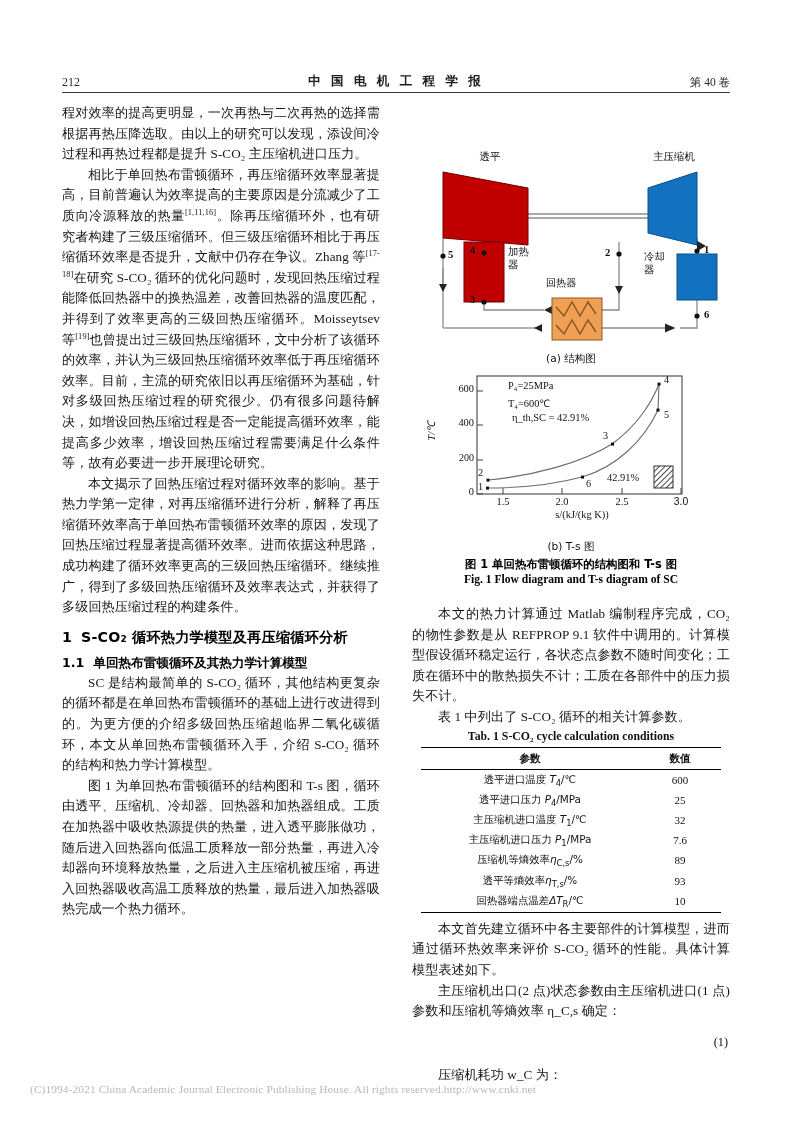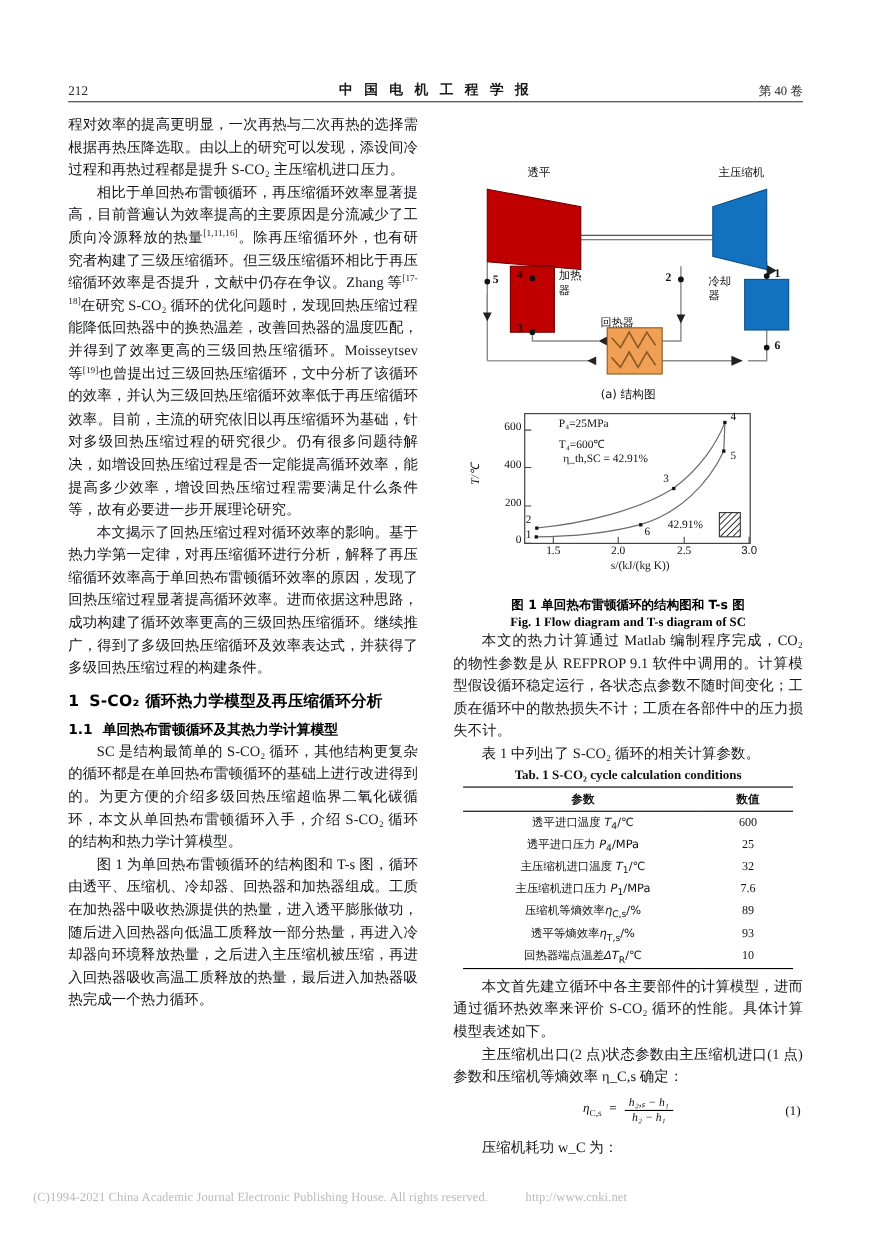--- a/index.html
+++ b/index.html
@@ -146,21 +146,21 @@
   .frac .d { display:block; padding:1px 4px 0 4px; font-size:10.6px;}
   .eqsmall { font-size:11.4px; }
 
   
   .footer {
     position:absolute; left:30px; top:1083px; width:733px;
     font-family:"Liberation Serif", serif;
     font-size:11.4px; color:#b9b9b9;
     letter-spacing:0.1px;
   }
-  .footer .url { margin-left:34px; }
+  .footer .url { margin-left:0; }
 </style>
 </head>
 <body>
 
 <div class="page">
 
   <div class="runhead">
     <span class="pnum">212</span>
     <span class="center">中 国 电 机 工 程 学 报</span>
     <span class="vol">第 40 卷</span>
@@ -261,21 +261,21 @@
 
         
         <div style="position:absolute;left:48px;top:0px;width:60px;text-align:center;font-family:'DejaVu Sans',sans-serif;font-size:10.4px;">透平</div>
 
         <div style="position:absolute;left:225px;top:0px;width:74px;text-align:center;font-family:'DejaVu Sans',sans-serif;font-size:10.4px;">主压缩机</div>
 
         <div style="position:absolute;left:96px;top:95px;width:22px;font-family:'DejaVu Sans',sans-serif;font-size:10.4px;line-height:13px;word-break:break-all;">加热器</div>
 
         <div style="position:absolute;left:232px;top:100px;width:22px;font-family:'DejaVu Sans',sans-serif;font-size:10.4px;line-height:13px;word-break:break-all;">冷却器</div>
 
-        <div style="position:absolute;left:134px;top:136px;font-family:'DejaVu Sans',sans-serif;font-size:10.1px;">回热器</div>
+        <div style="position:absolute;left:134px;top:126px;font-family:'DejaVu Sans',sans-serif;font-size:10.1px;">回热器</div>
 
         <div style="position:absolute;left:36px;top:99px;font-family:'Liberation Serif',serif;font-weight:bold;font-size:10.6px;">5</div>
         <div style="position:absolute;left:58px;top:95px;font-family:'Liberation Serif',serif;font-weight:bold;font-size:10.6px;">4</div>
         <div style="position:absolute;left:58px;top:144px;font-family:'Liberation Serif',serif;font-weight:bold;font-size:10.6px;">3</div>
         <div style="position:absolute;left:193px;top:97px;font-family:'Liberation Serif',serif;font-weight:bold;font-size:10.6px;">2</div>
         <div style="position:absolute;left:292px;top:94px;font-family:'Liberation Serif',serif;font-weight:bold;font-size:10.6px;">1</div>
         <div style="position:absolute;left:292px;top:159px;font-family:'Liberation Serif',serif;font-weight:bold;font-size:10.6px;">6</div>
       </div>
 
       <div class="subcap">(a)  结构图</div>
@@ -347,26 +347,29 @@
 
         
         <div style="position:absolute;left:66px;top:113px;font-family:'Liberation Serif',serif;font-size:10.2px;">1</div>
         <div style="position:absolute;left:66px;top:99px;font-family:'Liberation Serif',serif;font-size:10.2px;">2</div>
         <div style="position:absolute;left:174px;top:110px;font-family:'Liberation Serif',serif;font-size:10.2px;">6</div>
         <div style="position:absolute;left:191px;top:62px;font-family:'Liberation Serif',serif;font-size:10.2px;">3</div>
         <div style="position:absolute;left:252px;top:6px;font-family:'Liberation Serif',serif;font-size:10.2px;">4</div>
         <div style="position:absolute;left:252px;top:41px;font-family:'Liberation Serif',serif;font-size:10.2px;">5</div>
       </div>
 
+      <div class="subcap">
+        <span>(b)  T-s 图</span>
+      </div>
 
       <div class="figcap">图 1    单回热布雷顿循环的结构图和 T-s 图</div>
       <div class="figcap-en">Fig. 1    Flow diagram and T-s diagram of SC</div>
     </div>
 
-    <p class="body indent" style="margin-top:0;"><span>本文的热力计算通过 Matlab 编制程序完成，CO₂ 的物性参数是从 REFPROP 9.1 软件中调用的。计算模型假设循环稳定运行，各状态点参数不随时间变化；工质在循环中的散热损失不计；工质在各部件中的压力损失不计。</span></p>
+    <p class="body indent" style="margin-top:18px;"><span>本文的热力计算通过 Matlab 编制程序完成，CO₂ 的物性参数是从 REFPROP 9.1 软件中调用的。计算模型假设循环稳定运行，各状态点参数不随时间变化；工质在循环中的散热损失不计；工质在各部件中的压力损失不计。</span></p>
     <p class="body indent"><span>表 1 中列出了 S-CO₂ 循环的相关计算参数。</span></p>
 
     <div class="tabcap-en">Tab. 1    S-CO₂ cycle calculation conditions</div>
 
     <table class="data">
       <thead>
         <tr>
           <th style="width:218px;">参数</th>
           <th style="width:82px;">数值</th>
         </tr>
@@ -400,28 +403,20 @@
           <td class="pname"><span>回热器端点温差</span><span class="it">ΔT</span><sub>R</sub><span>/℃</span></td>
           <td class="num">10</td>
         </tr>
       </tbody>
     </table>
 
     <p class="body indent" style="margin-top:6px;"><span>本文首先建立循环中各主要部件的计算模型，进而通过循环热效率来评价 S-CO₂ 循环的性能。具体计算模型表述如下。</span></p>
     <p class="body indent"><span>主压缩机出口(2  点)状态参数由主压缩机进口(1 点)参数和压缩机等熵效率 η_C,s 确定：</span></p>
 
     <div class="eqrow">
-      <div class="eq">
-        <span class="it">η</span><sub>C,s</sub>
-        <span style="margin:0 4px;">=</span>
-        <span class="frac">
-          <span class="n it">h₂,ₛ − h₁</span>
-          <span class="d it">h₂ − h₁</span>
-        </span>
-      </div>
       <div class="eqno">(1)</div>
     </div>
 
     <p class="body indent" style="margin-top:2px;"><span>压缩机耗功 w_C 为：</span></p>
 
   </div>
 
   <div class="footer">
     <span>(C)1994-2021 China Academic Journal Electronic Publishing House. All rights reserved.</span><span class="url">http://www.cnki.net</span>
   </div>

